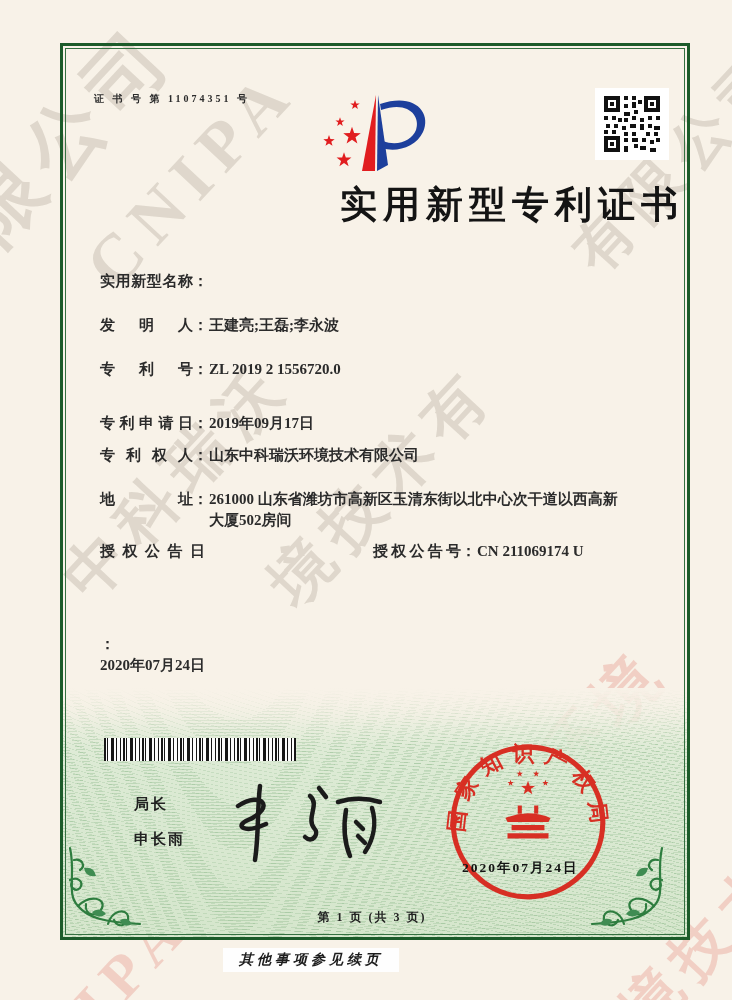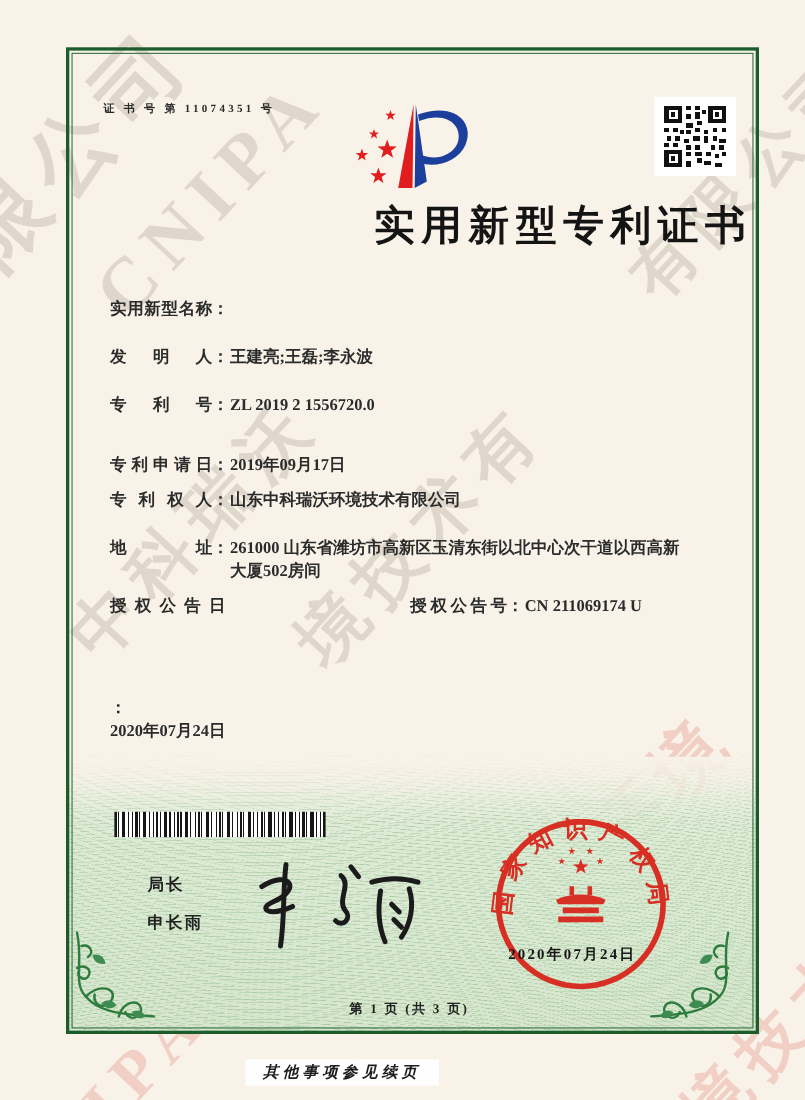--- a/index.html
+++ b/index.html
@@ -72,21 +72,21 @@
   .commissioner-title{position:absolute;left:134px;top:795px;z-index:5;font-size:15px;
       font-weight:700;color:#222;letter-spacing:2px;}
   .commissioner-name{position:absolute;left:134px;top:830px;z-index:5;font-size:15px;
       font-weight:700;color:#222;letter-spacing:2px;}
   .signature{position:absolute;left:222px;top:776px;z-index:5;}
   .seal{position:absolute;left:446px;top:740px;z-index:6;opacity:.95;}
   .seal-date{position:absolute;left:462px;top:859px;z-index:7;font-size:13.5px;
       font-weight:700;letter-spacing:2px;color:#141414;}
   .page-info{position:absolute;left:60px;width:624px;top:909px;z-index:5;text-align:center;
       font-size:12px;font-weight:600;color:#222;letter-spacing:2px;}
-  .footer-note{position:absolute;left:0;width:622px;top:948px;z-index:5;text-align:center;margin-top:15px;}
+  .footer-note{position:absolute;left:0;width:622px;top:948px;z-index:5;text-align:center;}
   .footer-note span{display:inline-block;background:#fefefe;padding:3px 16px;font-size:14px;
       font-weight:700;letter-spacing:4px;color:#1d1d1d;font-style:italic;}
 </style>
 </head>
 <body>
 
 <div class="page">
 
   <div class="wm gray wm1">CNIPA</div>
   <div class="wm gray wm2">限公司</div>

